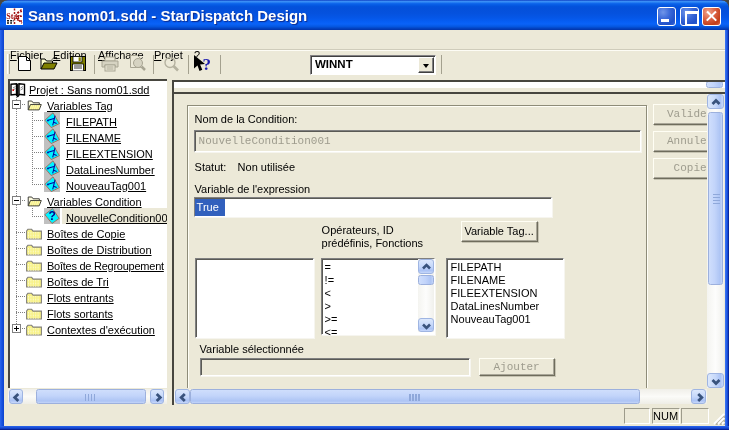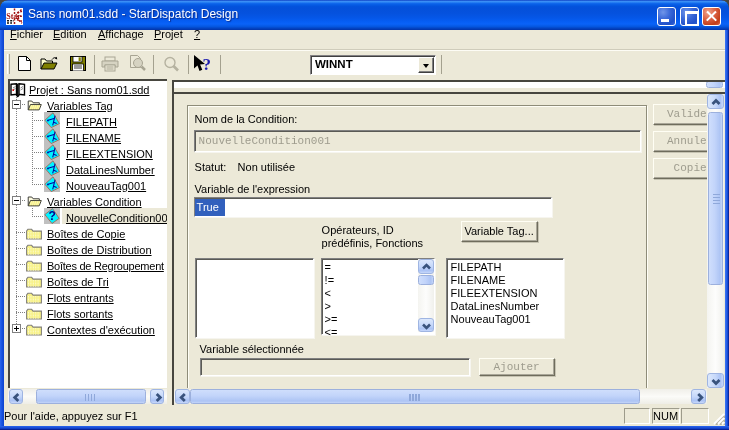--- a/index.html
+++ b/index.html
@@ -8,32 +8,32 @@
 .abs { position:absolute; }
 
 #win { position:absolute; left:0; top:0; width:729px; height:430px; border-radius:8px 8px 0 0; overflow:hidden; }
 #titlebar { position:absolute; left:0; top:0; width:729px; height:30px; border-radius:8px 8px 0 0;
   background:linear-gradient(180deg,#0f41c4 0%,#3a8ef5 5%,#2880f2 8%,#1269ec 11%,#085ee6 15%,#0353dd 21%,#0450da 27%,#0552de 45%,#0557e8 60%,#065ef4 72%,#0a63f8 80%,#0558e2 88%,#0345c4 94%,#0233a8 100%); }
 #borderL { position:absolute; left:0; top:30px; width:4px; height:400px; background:linear-gradient(90deg,#2a66ee 0%,#1650dc 55%,#0d43cf 100%); }
 #borderR { position:absolute; left:725px; top:30px; width:4px; height:400px; background:linear-gradient(270deg,#03147e 0%,#1345cd 30%,#2a66ee 70%,#3f77f0 100%); }
 #borderB { position:absolute; left:0; top:426px; width:729px; height:4px; background:linear-gradient(0deg,#03147e 0%,#1243cb 40%,#2a66ee 100%); }
 #client { position:absolute; left:4px; top:30px; width:721px; height:396px; background:#ece9d8; }
 
-#title-text { position:absolute; left:28px; top:7px; font-size:12px; font-weight:normal; color:#fff; text-shadow:1px 1px 1px #0c2a8c; }
+#title-text { position:absolute; left:28px; top:7px; font-size:15px; font-weight:bold; color:#fff; text-shadow:1px 1px 1px #0c2a8c; }
 .tbtn { position:absolute; top:6.5px; width:19px; height:19px; border-radius:3px; border:1px solid #fff; }
 #btn-min { left:657px; background:radial-gradient(circle at 30% 25%,#6f95e9 0%,#3a68d8 40%,#2050c8 75%,#3a68d8 100%); }
 #btn-max { left:680px; background:radial-gradient(circle at 30% 25%,#6f95e9 0%,#3a68d8 40%,#2050c8 75%,#3a68d8 100%); }
 #btn-close { left:702px; background:radial-gradient(circle at 30% 25%,#efa48c 0%,#dd6547 40%,#c33d18 75%,#dd6547 100%); }
 #btn-min::after { content:""; position:absolute; left:3px; bottom:3px; width:8px; height:3px; background:#fff; }
 #btn-max::after { content:""; position:absolute; left:3.5px; top:3px; width:10.5px; height:10px; border:2px solid #fff; border-top-width:3px; }
 #btn-close::before, #btn-close::after { content:""; position:absolute; left:2px; top:7.5px; width:13px; height:2.4px; background:#fff; }
 #btn-close::before { transform:rotate(45deg); }
 #btn-close::after { transform:rotate(-45deg); }
 
-.menuitem { position:absolute; top:28px; font-size:11px; }
+.menuitem { position:absolute; top:49px; font-size:11px; }
 .menuitem u { text-decoration:underline; text-underline-offset:1px; }
 
 #gripper { position:absolute; left:7px; top:54px; width:3px; height:20px; border-left:1px solid #fff; border-right:1px solid #a8a695; }
 .tsep { position:absolute; top:55px; width:1px; height:19px; background:#a4a18f; }
 
 #combo { position:absolute; left:310px; top:55px; width:126px; height:20px; background:#fff;
   border-top:1px solid #848284; border-left:1px solid #848284; border-bottom:1px solid #fff; border-right:1px solid #fff;
   box-shadow:inset 1px 1px 0 #404040; }
 #combo-text { position:absolute; left:4px; top:2px; font-size:11.5px; font-weight:bold; }
 #combo-btn { position:absolute; right:1px; top:1px; width:16px; height:16px; background:#ece9d8;
@@ -416,21 +416,20 @@
         <i></i>
         <i></i>
         <i></i>
       </div>
     </div>
   <div class="sb-btn" style="left:149.5px;top:389.2px;width:14.5px;height:15px"><svg width="14" height="15" viewBox="0 0 14 15">
         <path d="M5.7 4 L9.3 7.5 L5.7 11" fill="none" stroke="#39537d" stroke-width="2.8"></path>
       </svg></div>
 
   <div id="statusbar">
-    <div class="flat-label" style="left:0;top:5px">Pour l'aide, appuyez sur F1</div>
     <div class="scell" style="left:620px;width:26px"></div>
     <div class="scell" style="left:648px;width:28px;text-align:left;font-size:11px;line-height:15px">NUM</div>
     <div class="scell" style="left:677px;width:28px"></div>
     <svg class="abs" style="left:708px;top:7px" width="13" height="13" viewBox="0 0 13 13">
       <g stroke-width="1.8">
           <line x1="12" y1="2" x2="2" y2="12" stroke="#fff"></line>
           <line x1="13" y1="4" x2="4" y2="13" stroke="#b5b2a2"></line>
       <line x1="12" y1="6" x2="6" y2="12" stroke="#fff"></line>
           <line x1="13" y1="8" x2="8" y2="13" stroke="#b5b2a2"></line>
       <line x1="12" y1="10" x2="10" y2="12" stroke="#fff"></line>

